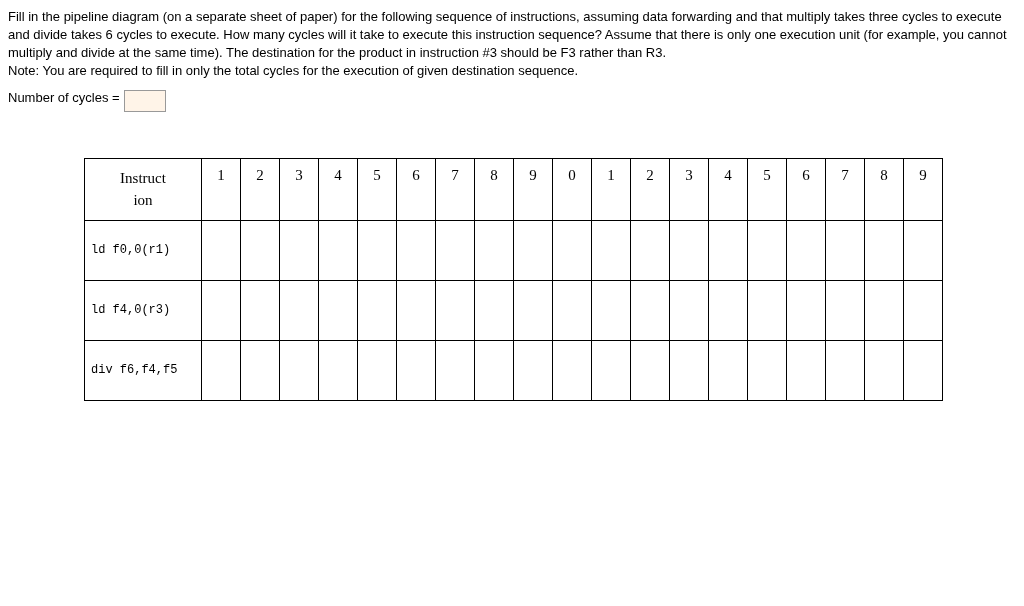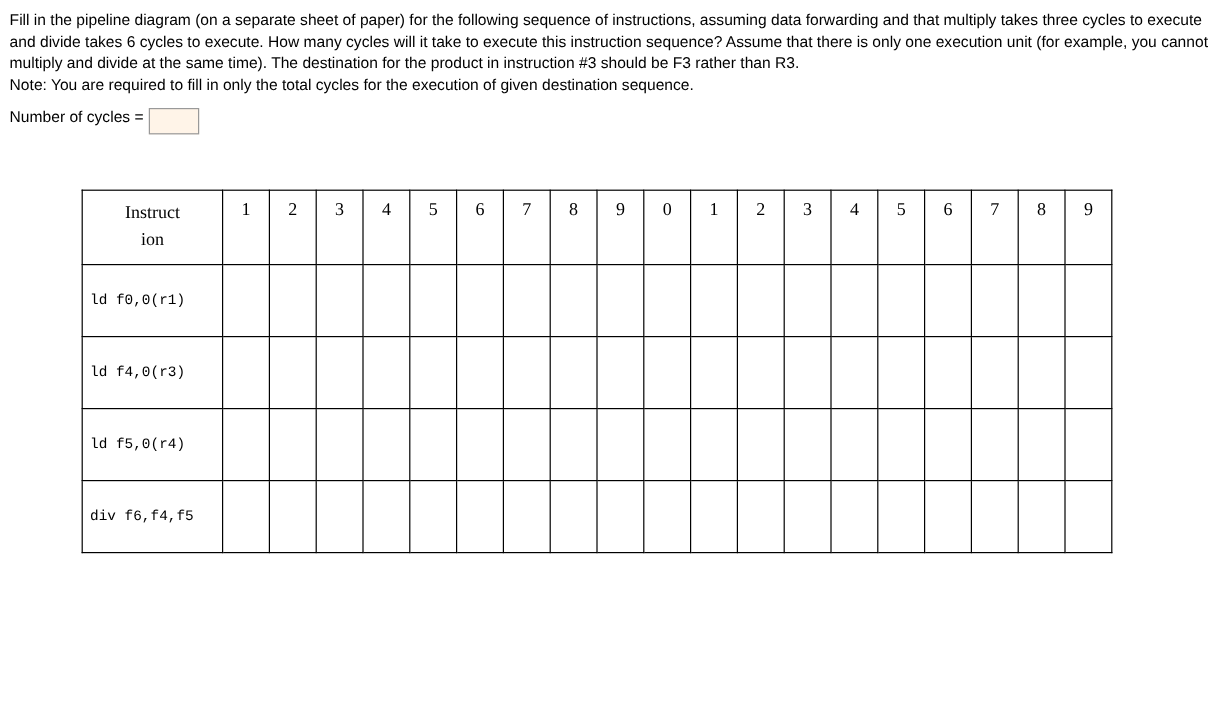--- a/index.html
+++ b/index.html
@@ -24,20 +24,21 @@
       width: 36px;
       height: 18px;
       border: 1px solid #999;
       background: #fff4e8;
     }
     .table-container {
       margin-left: 60px;
     }
     table {
       border-collapse: collapse;
+      margin-left: 16px;
     }
     th, td {
       border: 1px solid #000;
       text-align: center;
       font-family: 'Times New Roman', serif;
       font-size: 15px;
     }
     th.inst-header {
       width: 108px;
       padding: 6px 4px;
@@ -143,42 +144,20 @@
           <td class="cyc-cell"></td>
           <td class="cyc-cell"></td>
           <td class="cyc-cell"></td>
           <td class="cyc-cell"></td>
           <td class="cyc-cell"></td>
           <td class="cyc-cell"></td>
           <td class="cyc-cell"></td>
           <td class="cyc-cell"></td>
       </tr>
       <tr>
-        <td class="inst-cell">ld  f5,0(r4)</td>
-        <td class="cyc-cell"></td>
-          <td class="cyc-cell"></td>
-          <td class="cyc-cell"></td>
-          <td class="cyc-cell"></td>
-          <td class="cyc-cell"></td>
-          <td class="cyc-cell"></td>
-          <td class="cyc-cell"></td>
-          <td class="cyc-cell"></td>
-          <td class="cyc-cell"></td>
-          <td class="cyc-cell"></td>
-          <td class="cyc-cell"></td>
-          <td class="cyc-cell"></td>
-          <td class="cyc-cell"></td>
-          <td class="cyc-cell"></td>
-          <td class="cyc-cell"></td>
-          <td class="cyc-cell"></td>
-          <td class="cyc-cell"></td>
-          <td class="cyc-cell"></td>
-          <td class="cyc-cell"></td>
-      </tr>
-      <tr>
         <td class="inst-cell">div f6,f4,f5</td>
         <td class="cyc-cell"></td>
           <td class="cyc-cell"></td>
           <td class="cyc-cell"></td>
           <td class="cyc-cell"></td>
           <td class="cyc-cell"></td>
           <td class="cyc-cell"></td>
           <td class="cyc-cell"></td>
           <td class="cyc-cell"></td>
           <td class="cyc-cell"></td>

